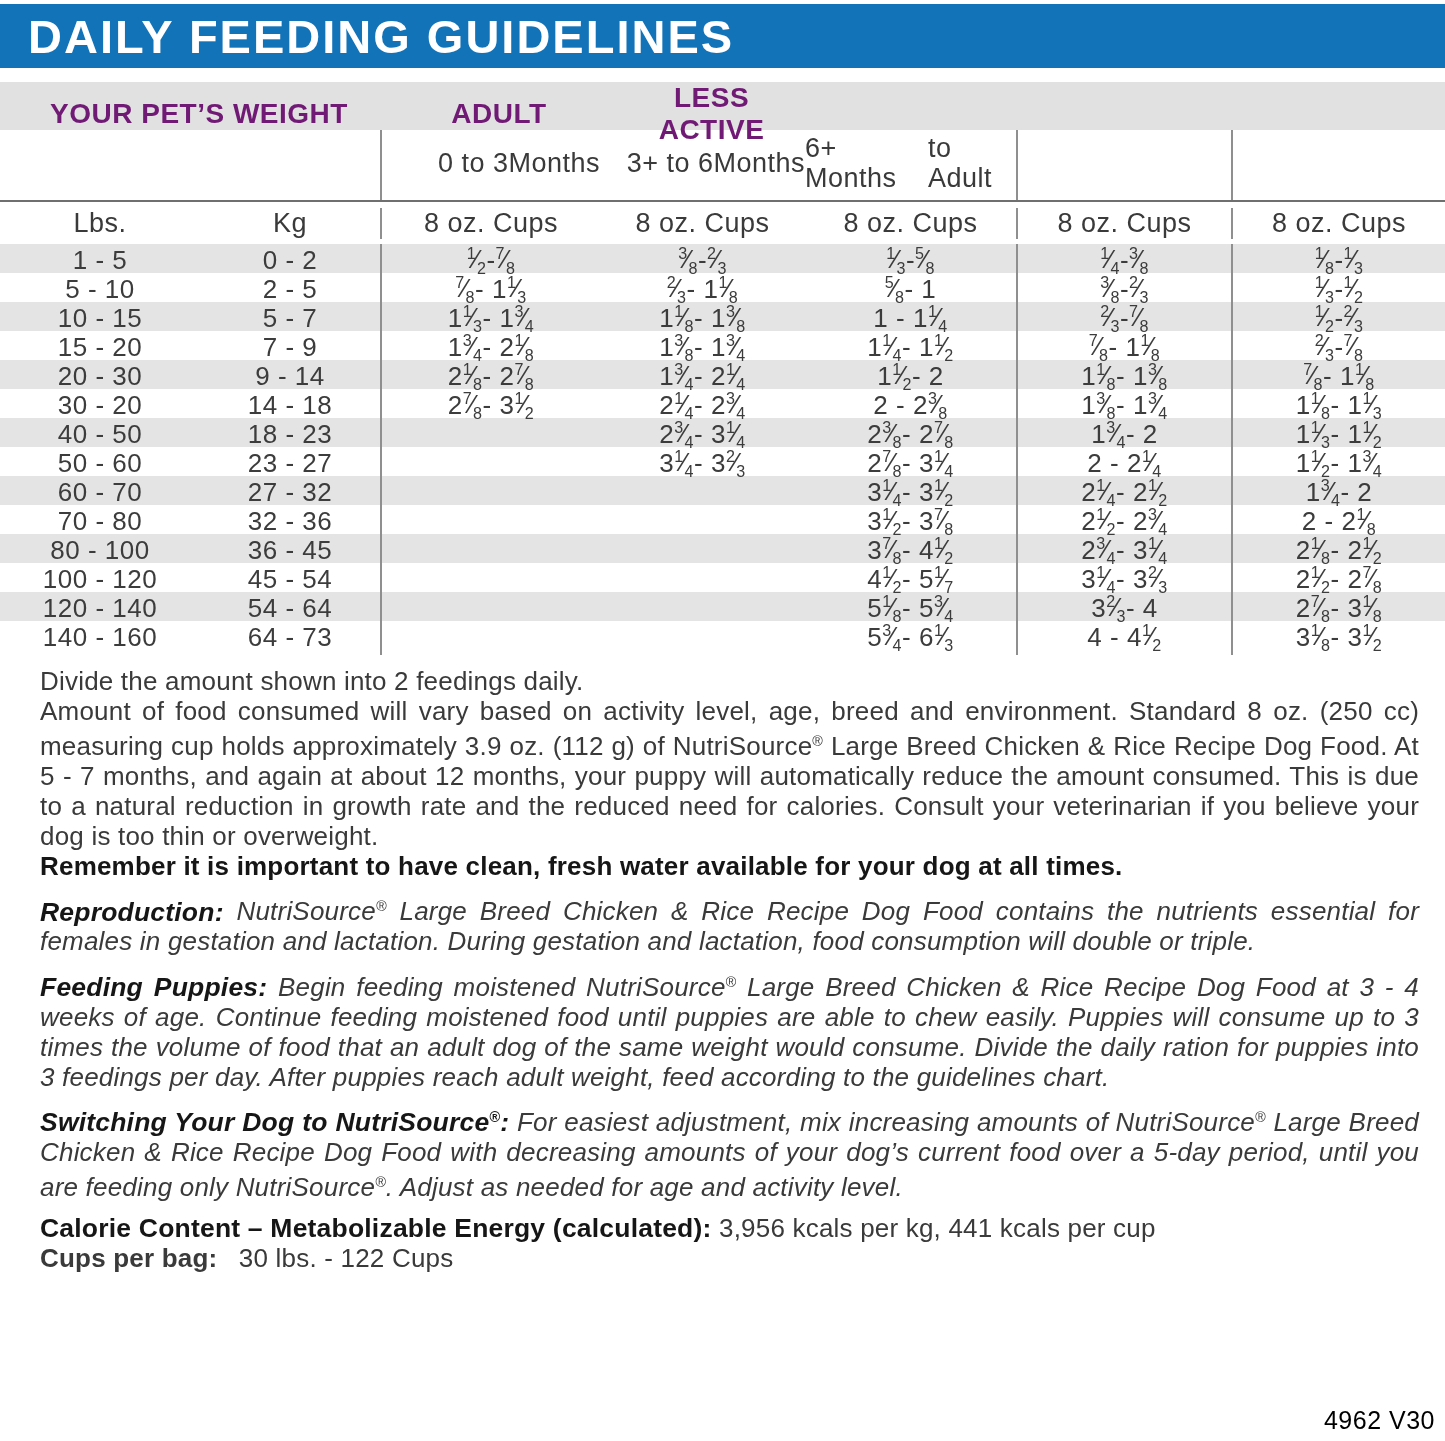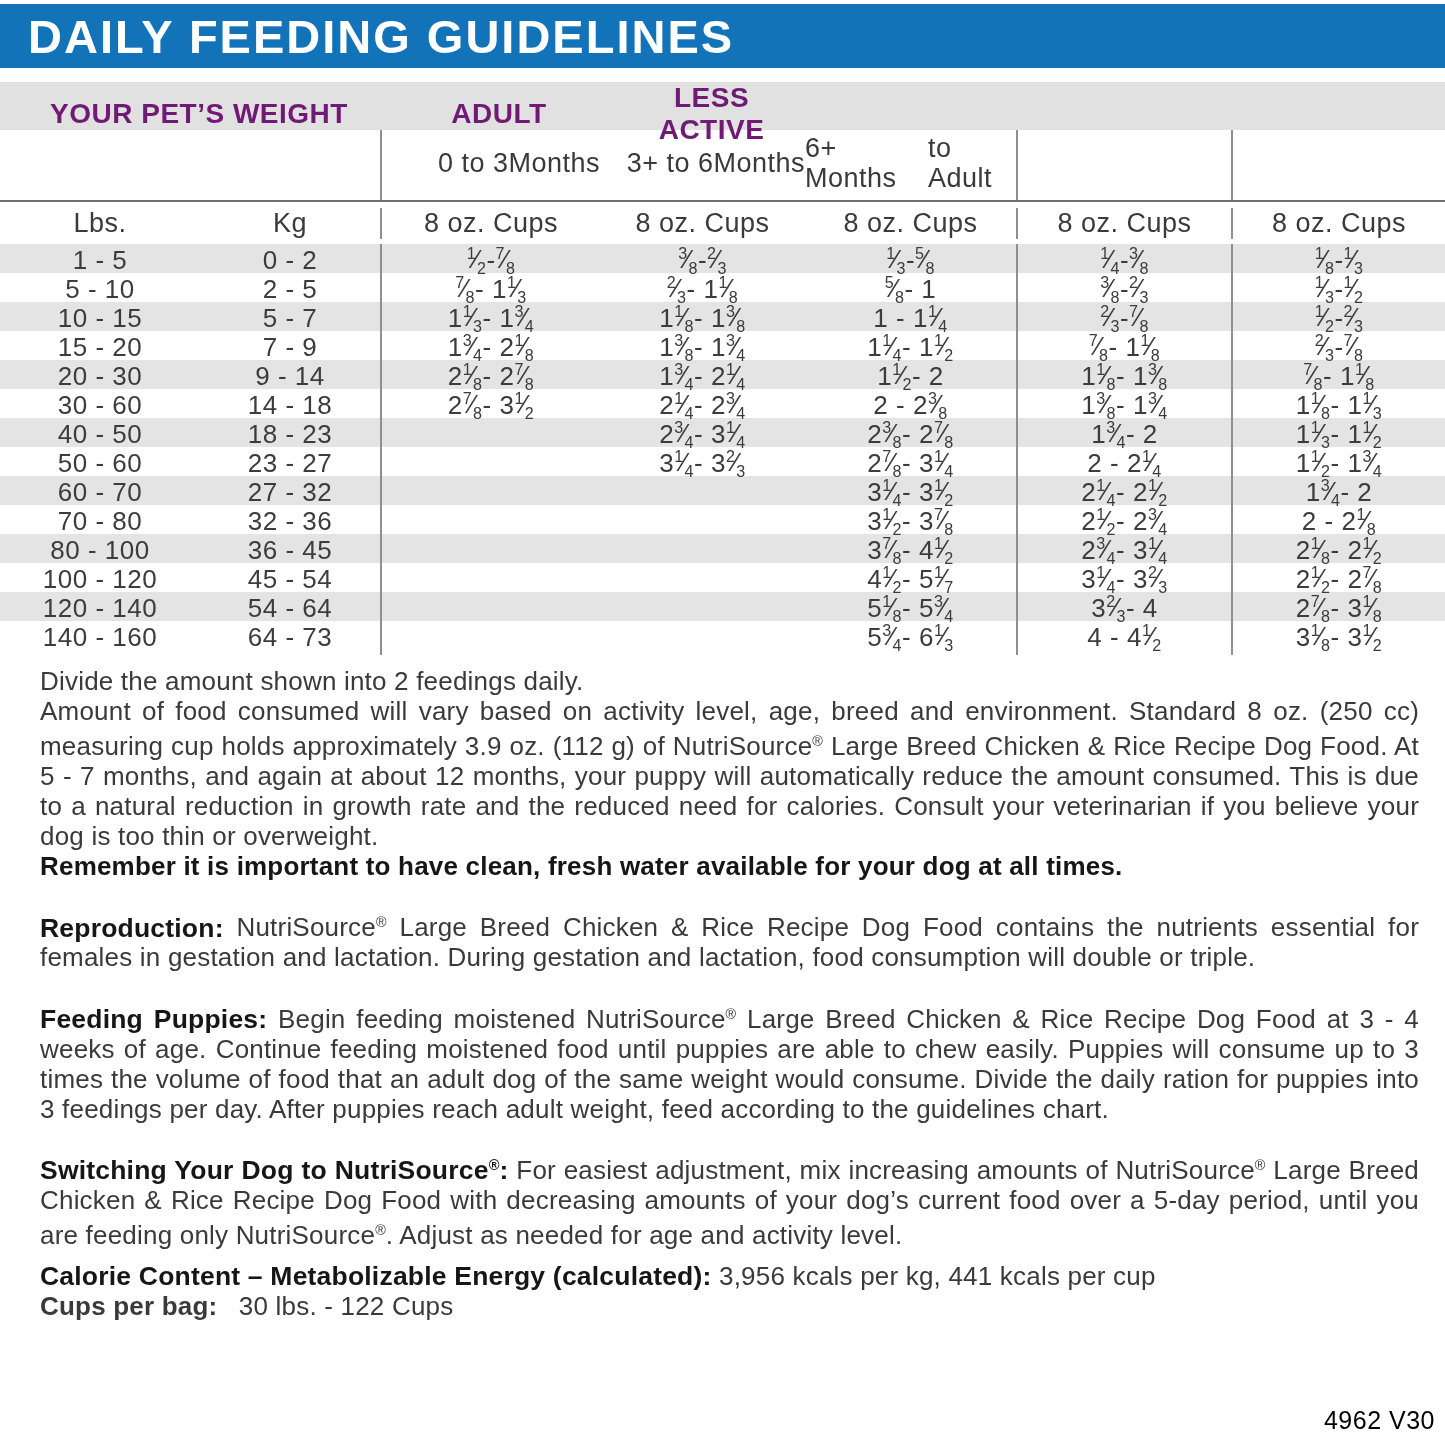--- a/index.html
+++ b/index.html
@@ -34,21 +34,21 @@
   .bl { border-left:2px solid #8f8f8f; }
   .fr { white-space:nowrap; }
   .fr sup { font-size:0.62em; vertical-align:0.55em; margin-right:-1px; }
   .fr .sl { margin:0 -1px; }
   .fr sub { font-size:0.62em; vertical-align:-0.35em; margin-left:-1px; }
   sup.reg { font-size:0.55em; vertical-align:0.6em; }
   .text-area { padding:16px 26px 0 40px; font-size:26px; line-height:30px; color:#3a3a3a; letter-spacing:0.2px; }
   .note-line { text-align:left; }
   .just { text-align:justify; }
   .bold-line { font-weight:bold; color:#161616; }
-  .section { margin-top:27px; text-align:justify; }
+  .section { margin-top:11px; text-align:justify;font-style:italic; }
   .section b, .calorie b { color:#161616; font-size:26.5px; }
   .calorie { margin-top:11px; }
   .cups-line b { margin-right:14px; }
   .footer-code {
     position:absolute; right:10px; bottom:6px;
     color:#000000; font-size:25px; letter-spacing:0.5px;
   }
 </style>
 </head>
 <body>
@@ -132,21 +132,21 @@
     <div class="grid7 trow stripe">
       <div class="cell">20 - 30</div>
       <div class="cell">9 - 14</div>
       <div class="cell bl">2 <span class="fr"><sup>1</sup><span class="sl">⁄</span><sub>8</sub></span> - 2 <span class="fr"><sup>7</sup><span class="sl">⁄</span><sub>8</sub></span></div>
       <div class="cell">1 <span class="fr"><sup>3</sup><span class="sl">⁄</span><sub>4</sub></span> - 2 <span class="fr"><sup>1</sup><span class="sl">⁄</span><sub>4</sub></span></div>
       <div class="cell">1 <span class="fr"><sup>1</sup><span class="sl">⁄</span><sub>2</sub></span> - 2</div>
       <div class="cell bl">1 <span class="fr"><sup>1</sup><span class="sl">⁄</span><sub>8</sub></span> - 1 <span class="fr"><sup>3</sup><span class="sl">⁄</span><sub>8</sub></span></div>
       <div class="cell bl"><span class="fr"><sup>7</sup><span class="sl">⁄</span><sub>8</sub></span> - 1 <span class="fr"><sup>1</sup><span class="sl">⁄</span><sub>8</sub></span></div>
     </div>
     <div class="grid7 trow">
-      <div class="cell">30 - 60</div>
+      <div class="cell">30 - 20</div>
       <div class="cell">14 - 18</div>
       <div class="cell bl">2 <span class="fr"><sup>7</sup><span class="sl">⁄</span><sub>8</sub></span> - 3 <span class="fr"><sup>1</sup><span class="sl">⁄</span><sub>2</sub></span></div>
       <div class="cell">2 <span class="fr"><sup>1</sup><span class="sl">⁄</span><sub>4</sub></span> - 2 <span class="fr"><sup>3</sup><span class="sl">⁄</span><sub>4</sub></span></div>
       <div class="cell">2 - 2 <span class="fr"><sup>3</sup><span class="sl">⁄</span><sub>8</sub></span></div>
       <div class="cell bl">1 <span class="fr"><sup>3</sup><span class="sl">⁄</span><sub>8</sub></span> - 1 <span class="fr"><sup>3</sup><span class="sl">⁄</span><sub>4</sub></span></div>
       <div class="cell bl">1 <span class="fr"><sup>1</sup><span class="sl">⁄</span><sub>8</sub></span> - 1 <span class="fr"><sup>1</sup><span class="sl">⁄</span><sub>3</sub></span></div>
     </div>
     <div class="grid7 trow stripe">
       <div class="cell">40 - 50</div>
       <div class="cell">18 - 23</div>

